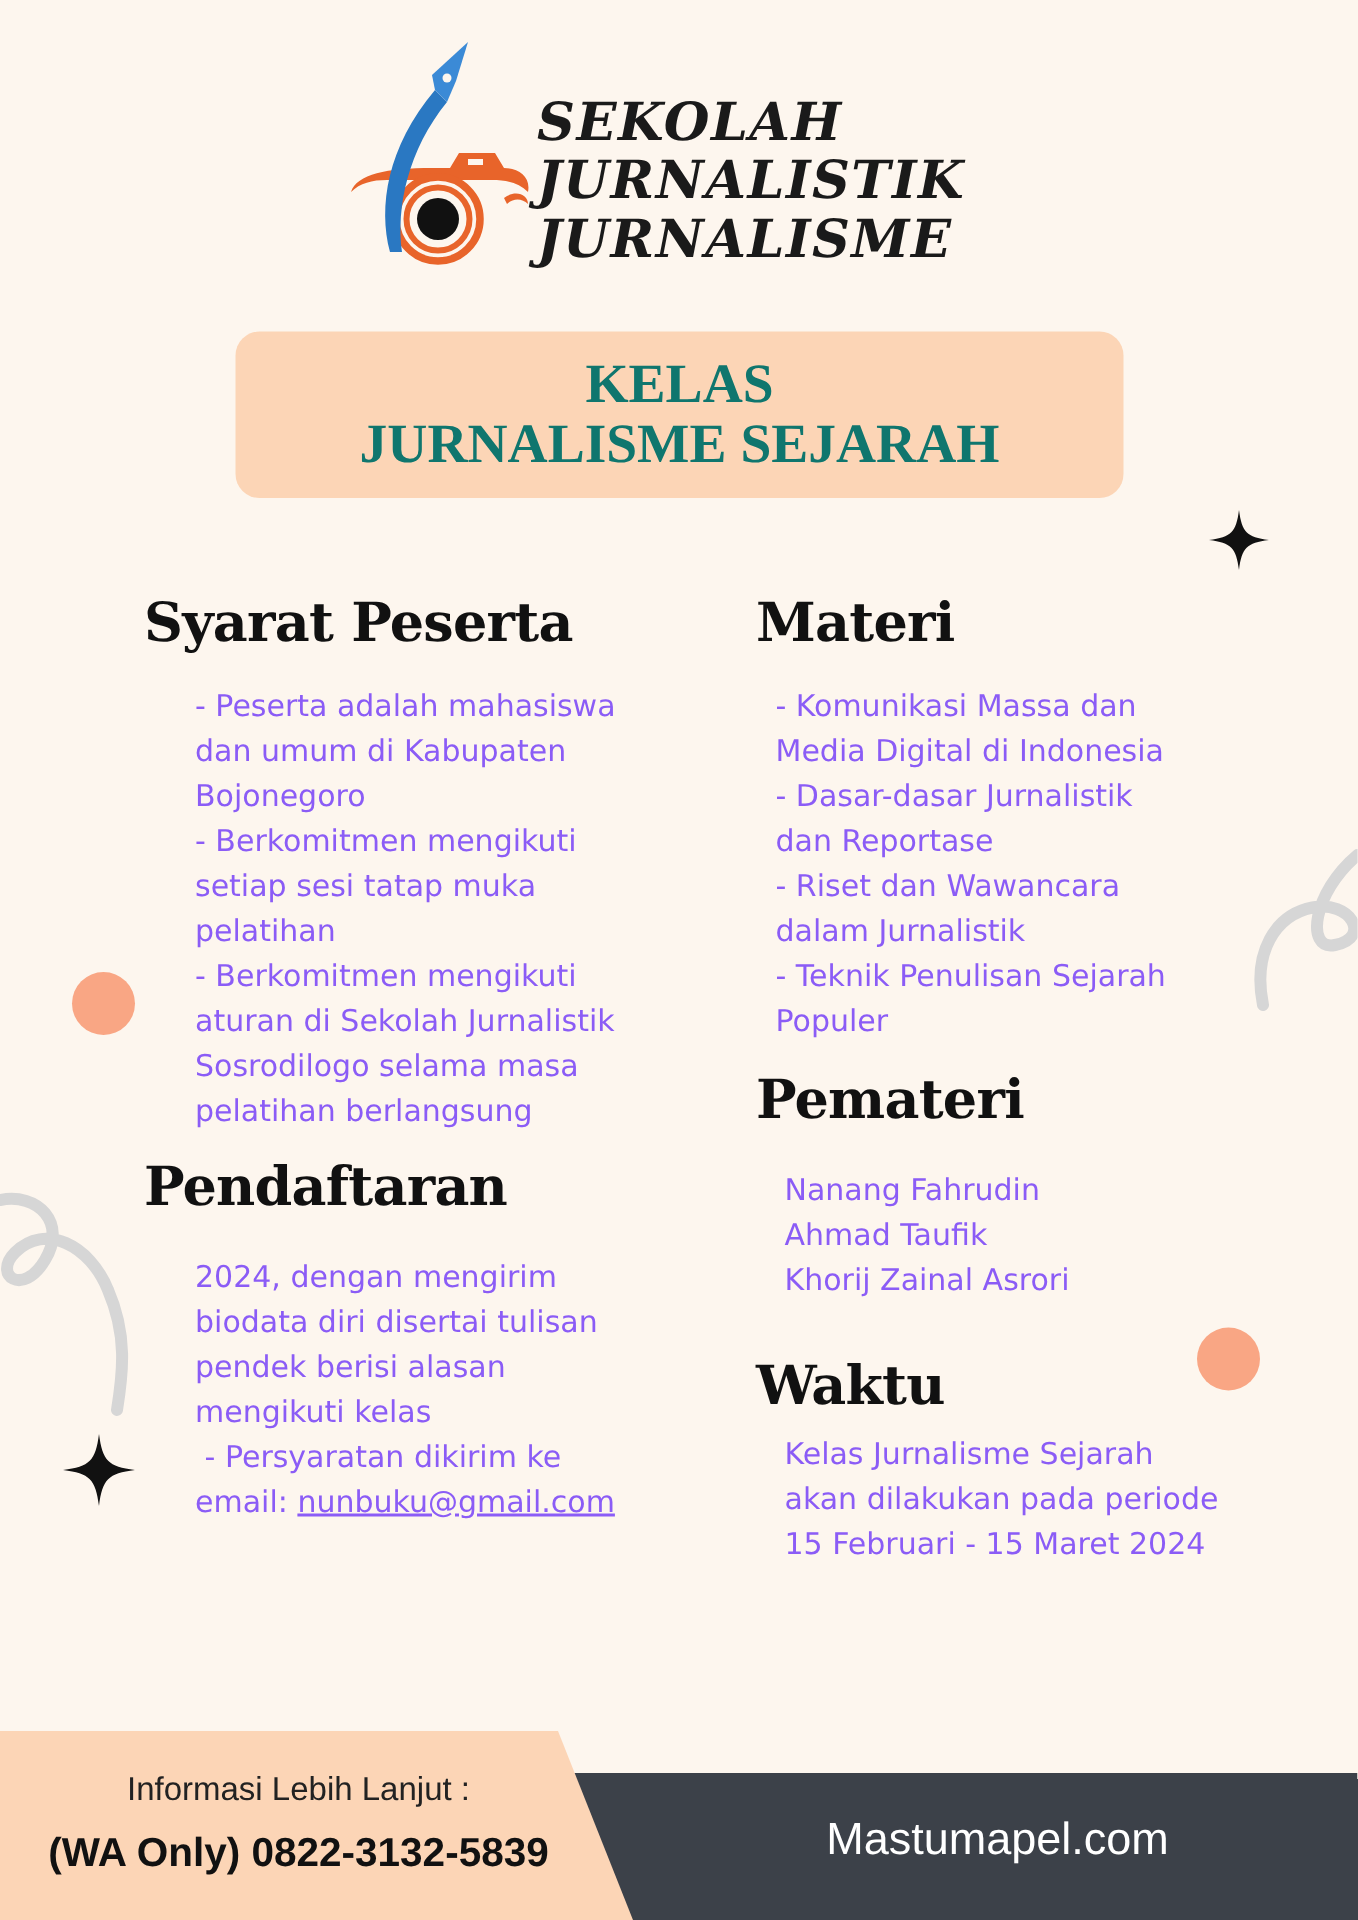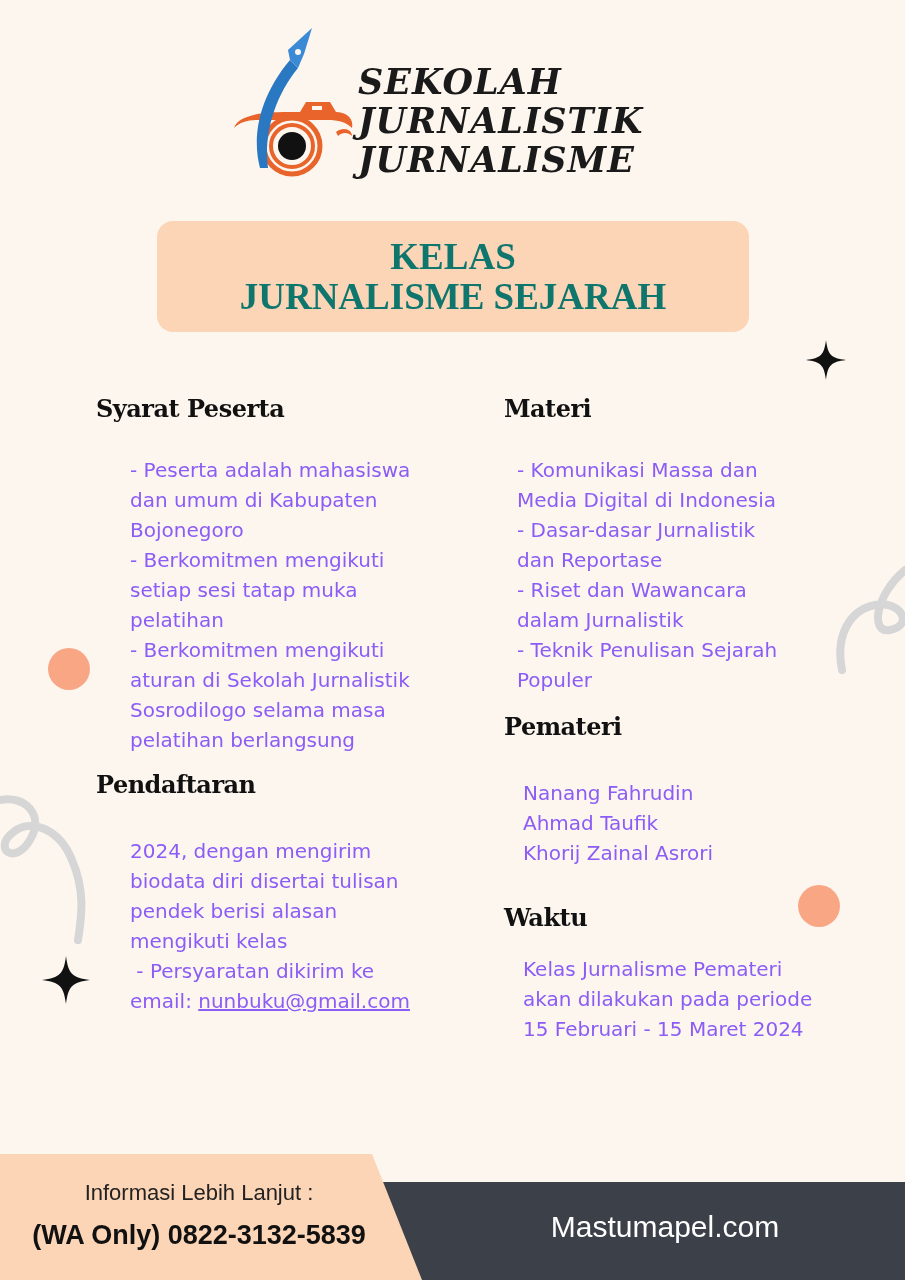--- a/index.html
+++ b/index.html
@@ -21,21 +21,21 @@
   .banner {
     left: 157px; top: 221px; width: 592px; height: 111px;
     background: #fcd5b6; border-radius: 16px;
     display: flex; flex-direction: column; align-items: center; justify-content: center;
     font-family: "Liberation Serif", serif; font-weight: bold;
     font-size: 37px; line-height: 40px; color: #0f766e; text-align: center;
   }
   
   .h {
     font-family: "DejaVu Serif", serif; font-weight: bold;
-    font-size: 24px; color: #111; white-space: nowrap; letter-spacing: -0.5px;
+    font-size: 36px; color: #111; white-space: nowrap; letter-spacing: -0.5px;
   }
   .body-text {
     font-family: "DejaVu Sans", sans-serif;
     font-size: 20px; line-height: 30px; color: #8b5cf6;
   }
   .body-text div { white-space: nowrap; }
   .email { text-decoration: underline; }
   
   .dot { width: 42px; height: 42px; border-radius: 50%; background: #f9a684; }
   .footer-info {
@@ -140,21 +140,21 @@
 
 <div class="abs h" style="left:504px;top:712px;">Pemateri</div>
 <div class="abs body-text" style="left:523px;top:778px;">
   <div>Nanang Fahrudin</div>
   <div>Ahmad Taufik</div>
   <div>Khorij Zainal Asrori</div>
 </div>
 
 <div class="abs h" style="left:504px;top:903px;">Waktu</div>
 <div class="abs body-text" style="left:523px;top:954px;">
-  <div>Kelas Jurnalisme Pemateri</div>
+  <div>Kelas Jurnalisme Sejarah</div>
   <div>akan dilakukan pada periode</div>
   <div>15 Februari - 15 Maret 2024</div>
 </div>
 
 <svg class="abs" style="left:0;top:1150px;" width="905" height="130" viewBox="0 0 905 130">
   <rect x="370" y="32" width="535" height="98" fill="#3c4149"></rect>
   <polygon points="0,4 372,4 422,130 0,130" fill="#fcd5b6"></polygon>
 </svg>
 <div class="abs footer-info">Informasi Lebih Lanjut :</div>
 <div class="abs footer-phone">(WA Only) 0822-3132-5839</div>

